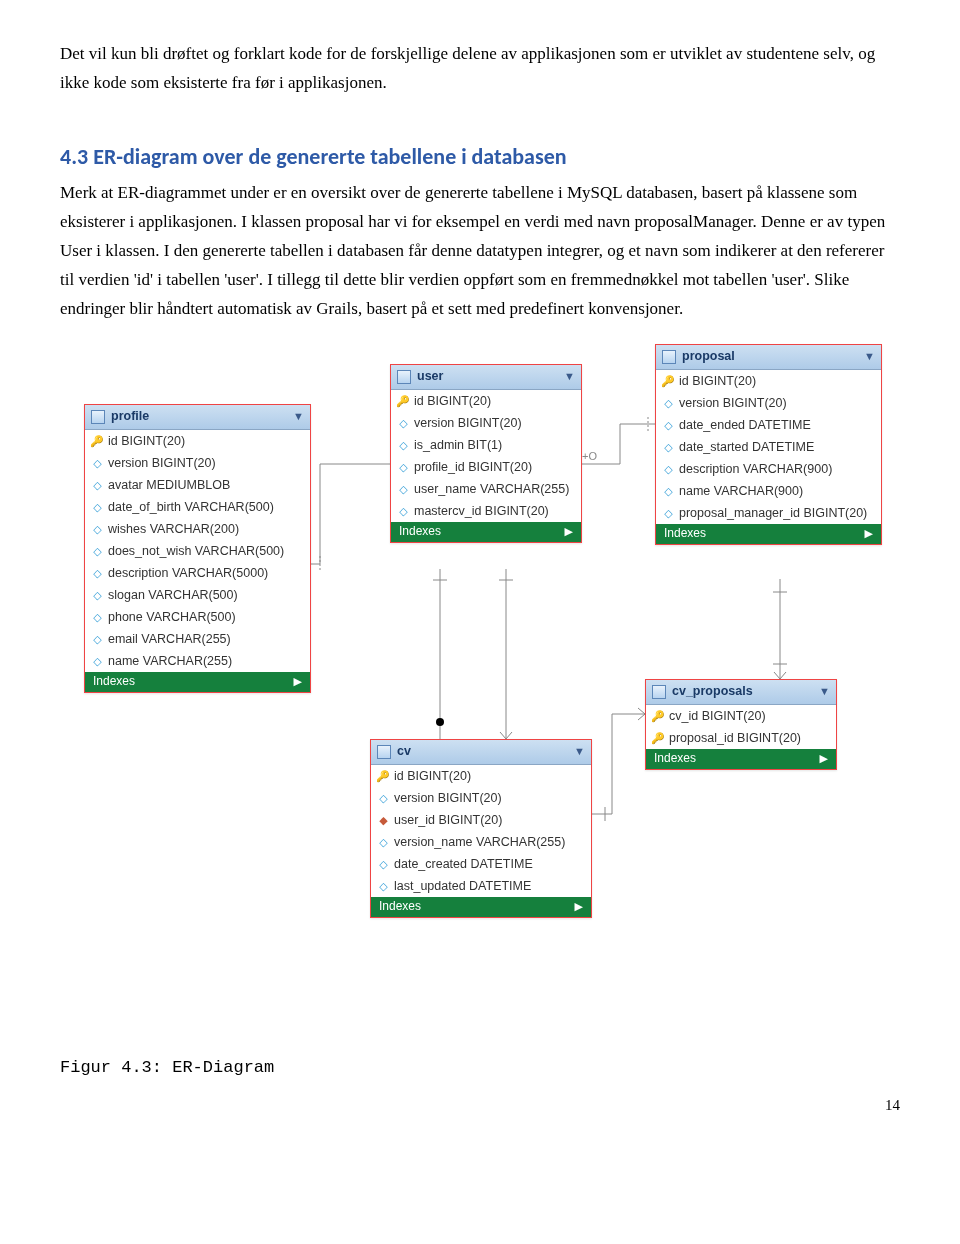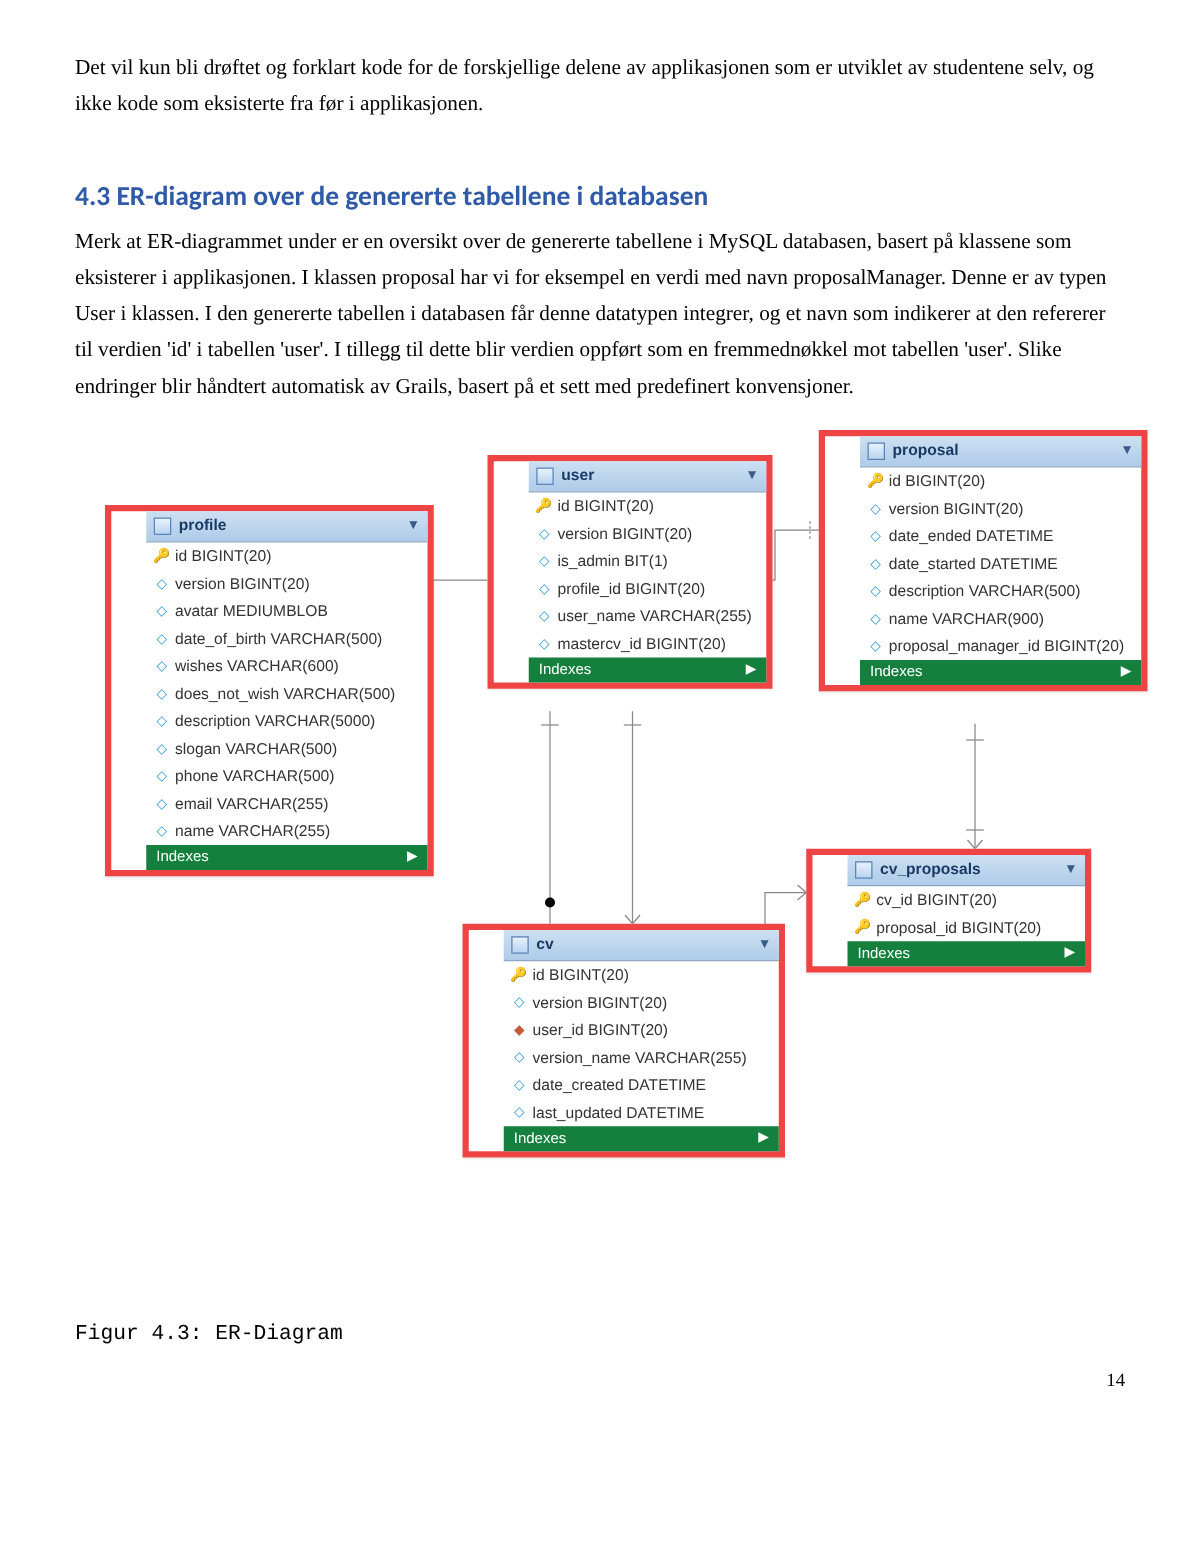--- a/index.html
+++ b/index.html
@@ -26,27 +26,26 @@
   }
   .body-text { margin: 0 0 8px 0; }
   .diagram-wrap {
     position: relative;
     width: 840px;
     height: 680px;
     margin: 20px 0 30px 0;
   }
   .tbl {
     position: absolute;
-    border: 5px solid #ef4444;
+    border: 1px solid #ef4444;
     background: #fff;
     font-family: Tahoma, Verdana, Arial, sans-serif;
     font-size: 12.5px;
     color: #333;
     box-shadow: 0 1px 2px rgba(0,0,0,0.1);
-    padding-left: 28px;
   }
   .tbl-head {
     background: linear-gradient(#cde0f2, #aecbe8);
     padding: 3px 6px;
     font-weight: bold;
     color: #1a3a66;
     display: flex;
     align-items: center;
     border-bottom: 1px solid #8aa6c4;
     height: 18px;
@@ -168,21 +167,21 @@
         <div class="row">
           <span class="ic col">◇</span>
           <span>avatar MEDIUMBLOB</span>
         </div>
         <div class="row">
           <span class="ic col">◇</span>
           <span>date_of_birth VARCHAR(500)</span>
         </div>
         <div class="row">
           <span class="ic col">◇</span>
-          <span>wishes VARCHAR(600)</span>
+          <span>wishes VARCHAR(200)</span>
         </div>
         <div class="row">
           <span class="ic col">◇</span>
           <span>does_not_wish VARCHAR(500)</span>
         </div>
         <div class="row">
           <span class="ic col">◇</span>
           <span>description VARCHAR(5000)</span>
         </div>
         <div class="row">
@@ -264,21 +263,21 @@
         <div class="row">
           <span class="ic col">◇</span>
           <span>date_ended DATETIME</span>
         </div>
         <div class="row">
           <span class="ic col">◇</span>
           <span>date_started DATETIME</span>
         </div>
         <div class="row">
           <span class="ic col">◇</span>
-          <span>description VARCHAR(500)</span>
+          <span>description VARCHAR(900)</span>
         </div>
         <div class="row">
           <span class="ic col">◇</span>
           <span>name VARCHAR(900)</span>
         </div>
         <div class="row">
           <span class="ic col">◇</span>
           <span>proposal_manager_id BIGINT(20)</span>
         </div>
       </div>

